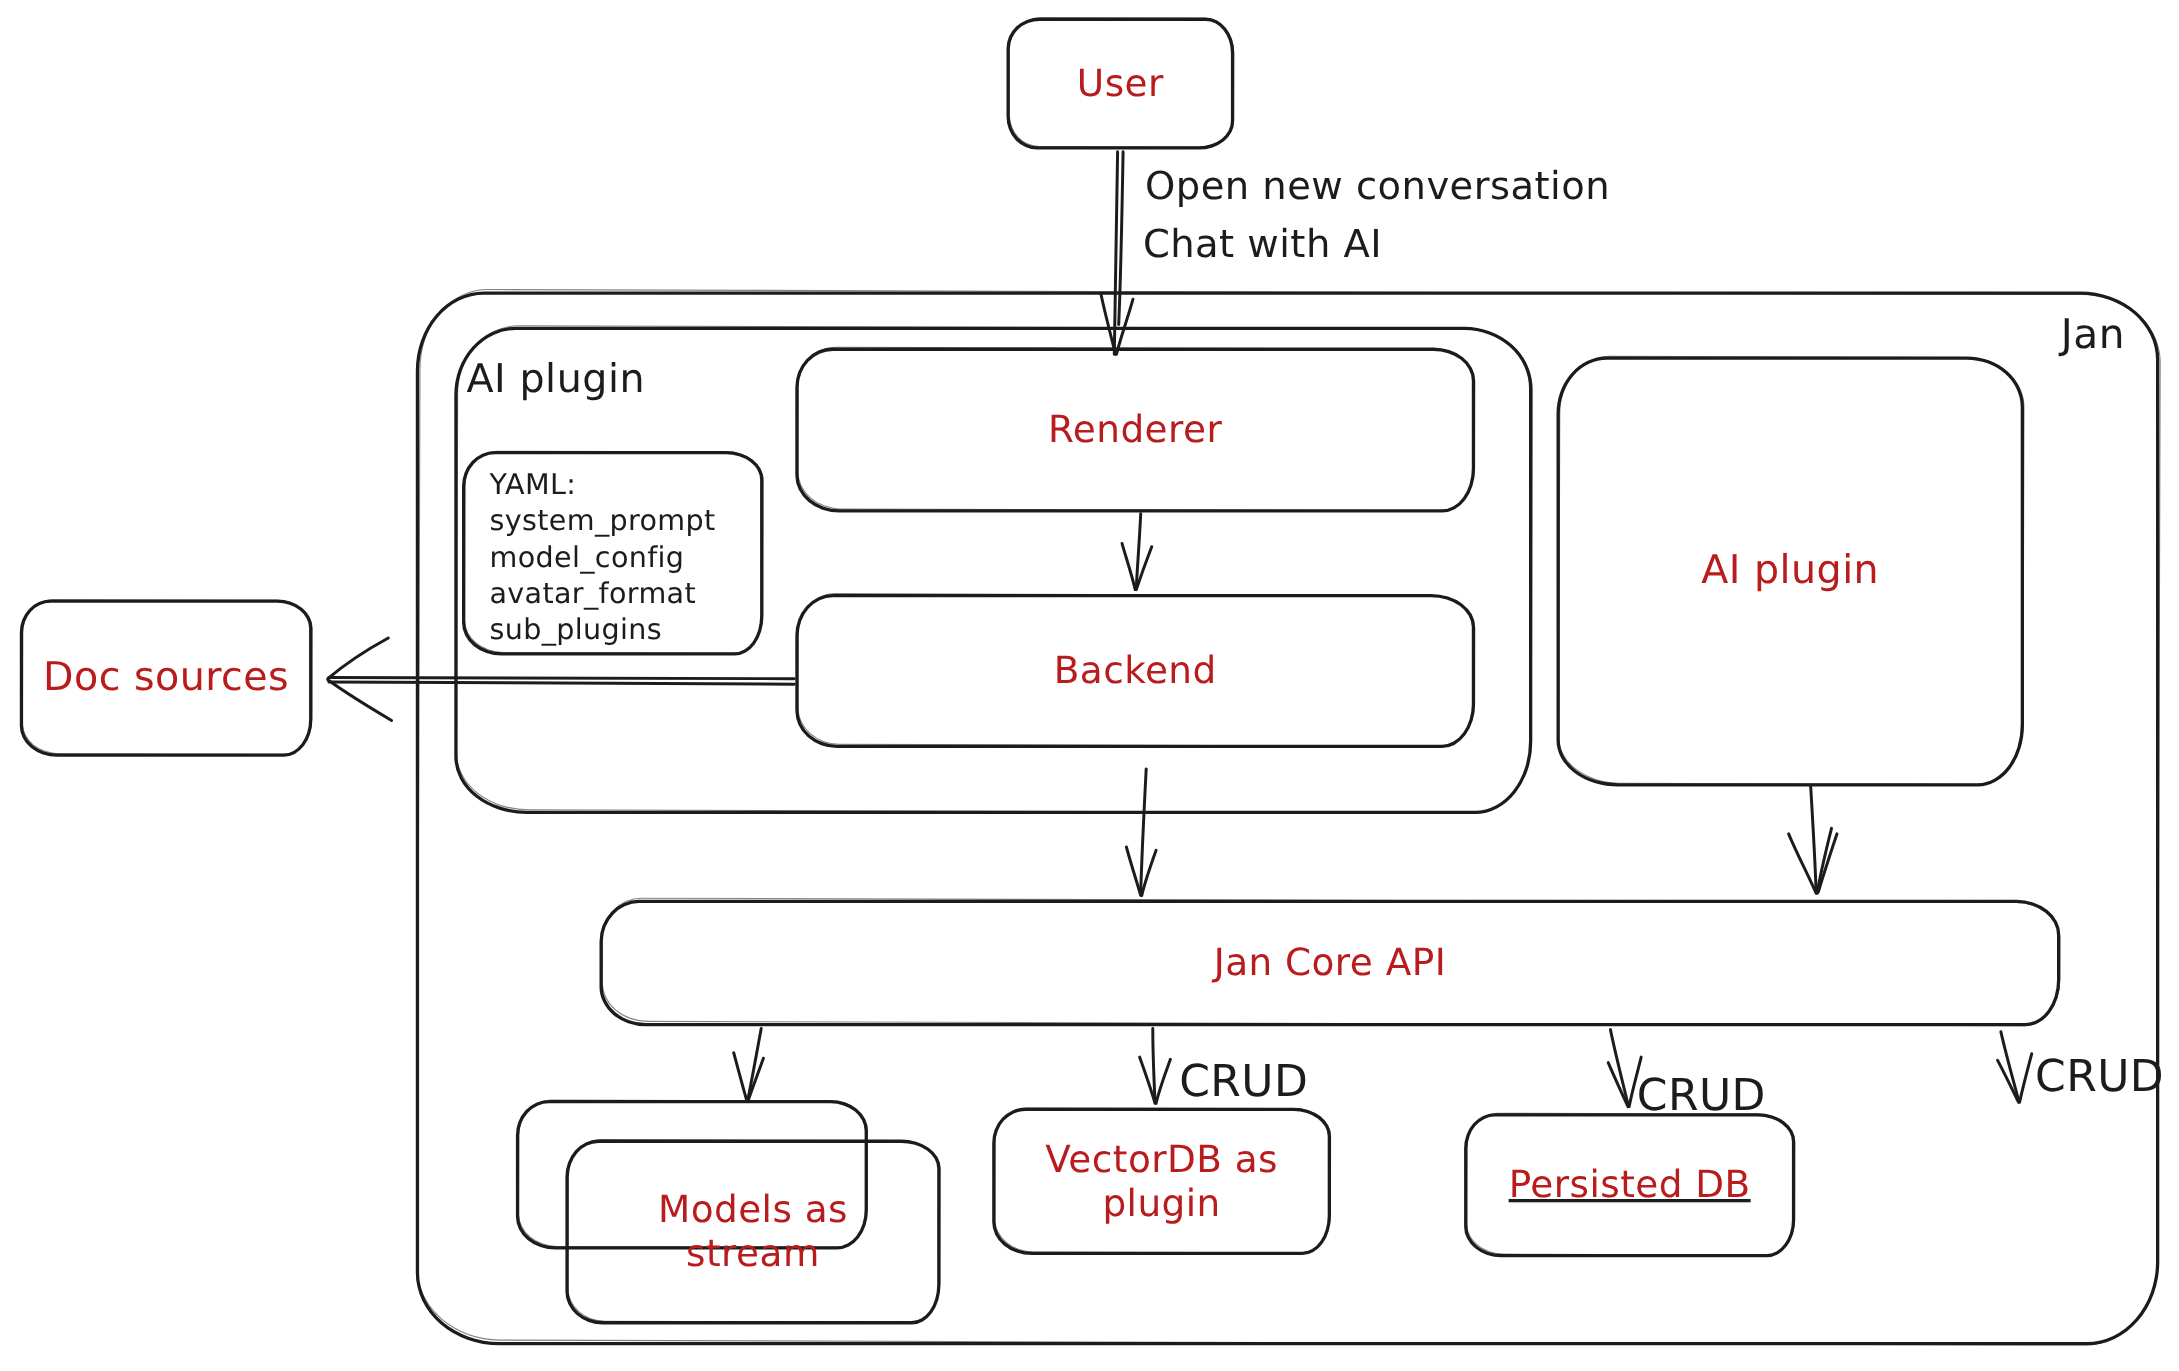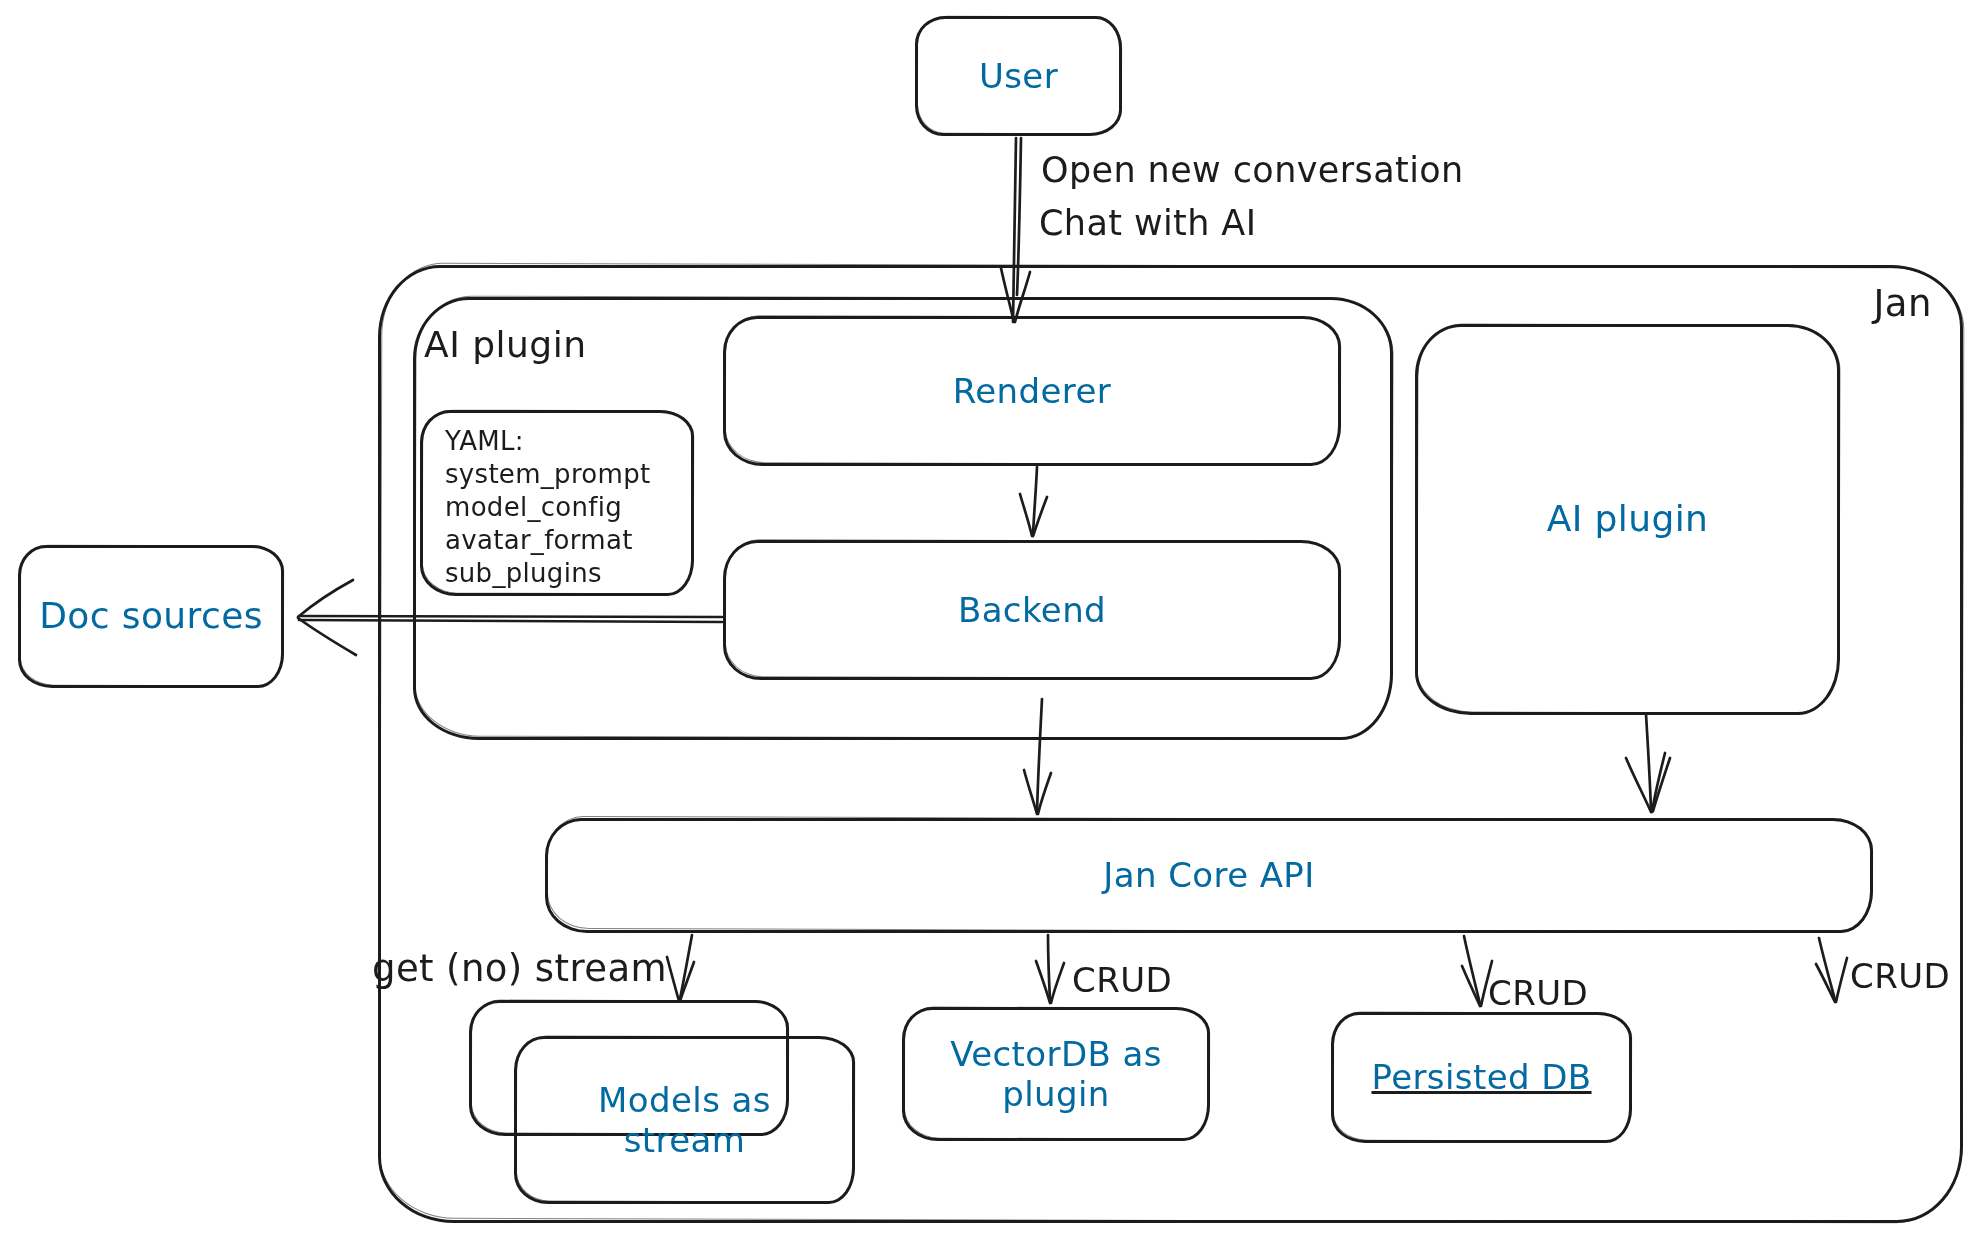--- a/index.html
+++ b/index.html
@@ -28,26 +28,26 @@
     pointer-events:none;
   }
   .node.center{
     display:flex;align-items:center;justify-content:center;
     text-align:center;
   }
   .label{
     font-size:34px;
     letter-spacing:.4px;
     line-height:1.18;
-    color:#0369a1;
+    color:#b91c1c;
   }
   .edge-label{
     position:absolute;
     white-space:nowrap;
-    font-size:34px;
+    font-size:40px;
     letter-spacing:.4px;
     color:#1c1c1c;
   }
   .corner-label{
     position:absolute;
     font-size:37px;
     letter-spacing:.5px;
   }
   
   .n-user{left:915px;top:16px;width:207px;height:120px;border-radius:30px 26px 32px 28px/28px 32px 26px 30px;}
@@ -174,18 +174,17 @@
     <g>
       <path d="M722,617 L299,616"></path>
       <path d="M722,622 L299,620"></path>
       <path d="M353,580 C331,592 312,605 298,617"></path>
       <path d="M356,655 C334,642 313,629 298,618"></path>
     </g>
   </svg>
 
   <div class="edge-label" style="left:1041px;top:150px;font-size:35px;">Open new conversation</div>
   <div class="edge-label" style="left:1039px;top:203px;font-size:35px;">Chat with AI</div>
-  <div class="edge-label" style="left:372px;top:947px;font-size:37px;">get (no) stream</div>
   <div class="edge-label" style="left:1072px;top:960px;">CRUD</div>
   <div class="edge-label" style="left:1488px;top:973px;">CRUD</div>
   <div class="edge-label" style="left:1850px;top:956px;">CRUD</div>
 
 </div>
 
 </body></html>

